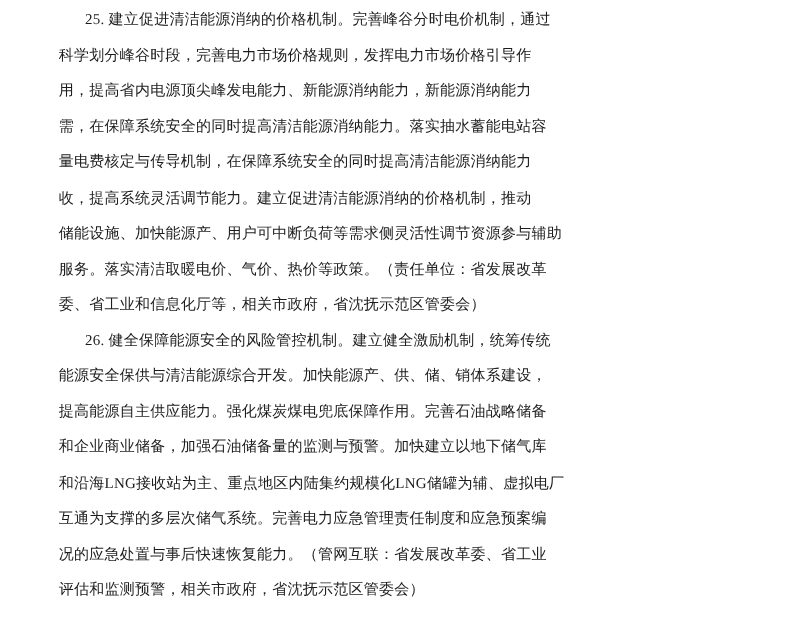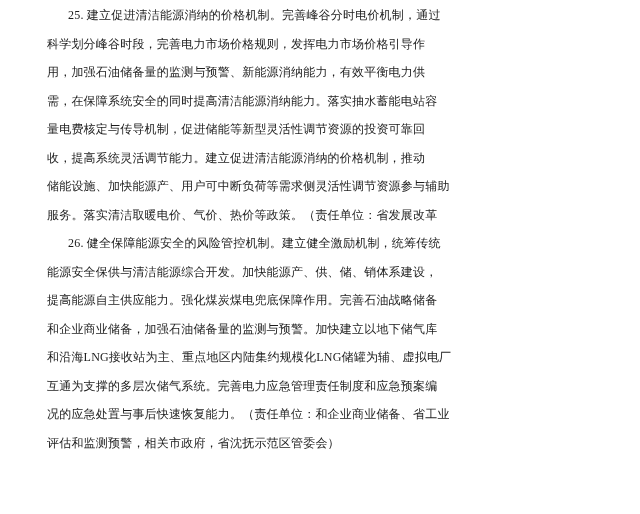--- a/index.html
+++ b/index.html
@@ -42,32 +42,33 @@
   }
 </style>
 </head>
 <body>
 
 <div class="page">
 
   <div class="paragraph">
     <p class="line indent">25. 建立促进清洁能源消纳的价格机制。完善峰谷分时电价机制，通过</p>
     <p class="line">科学划分峰谷时段，完善电力市场价格规则，发挥电力市场价格引导作</p>
-    <p class="line">用，加强石油储备量的监测与预警、新能源消纳能力，有效平衡电力供</p>
+    <p class="line">用，提高省内电源顶尖峰发电能力、新能源消纳能力，新能源消纳能力</p>
     <p class="line">需，在保障系统安全的同时提高清洁能源消纳能力。落实抽水蓄能电站容</p>
-    <p class="line">量电费核定与传导机制，促进储能等新型灵活性调节资源的投资可靠回</p>
+    <p class="line">量电费核定与传导机制，在保障系统安全的同时提高清洁能源消纳能力</p>
     <p class="line">收，提高系统灵活调节能力。建立促进清洁能源消纳的价格机制，推动</p>
     <p class="line">储能设施、加快能源产、用户可中断负荷等需求侧灵活性调节资源参与辅助</p>
     <p class="line">服务。落实清洁取暖电价、气价、热价等政策。（责任单位：省发展改革</p>
+    <p class="line">委、省工业和信息化厅等，相关市政府，省沈抚示范区管委会）</p>
   </div>
 
   <div class="paragraph">
     <p class="line indent">26. 健全保障能源安全的风险管控机制。建立健全激励机制，统筹传统</p>
     <p class="line">能源安全保供与清洁能源综合开发。加快能源产、供、储、销体系建设，</p>
     <p class="line">提高能源自主供应能力。强化煤炭煤电兜底保障作用。完善石油战略储备</p>
     <p class="line">和企业商业储备，加强石油储备量的监测与预警。加快建立以地下储气库</p>
     <p class="line">和沿海LNG接收站为主、重点地区内陆集约规模化LNG储罐为辅、虚拟电厂</p>
     <p class="line">互通为支撑的多层次储气系统。完善电力应急管理责任制度和应急预案编</p>
-    <p class="line">况的应急处置与事后快速恢复能力。（责任单位：和企业商业储备、省工业</p>
+    <p class="line">况的应急处置与事后快速恢复能力。（管网互联：省发展改革委、省工业</p>
     <p class="line">评估和监测预警，相关市政府，省沈抚示范区管委会）</p>
   </div>
 
 </div>
 
 </body></html>

